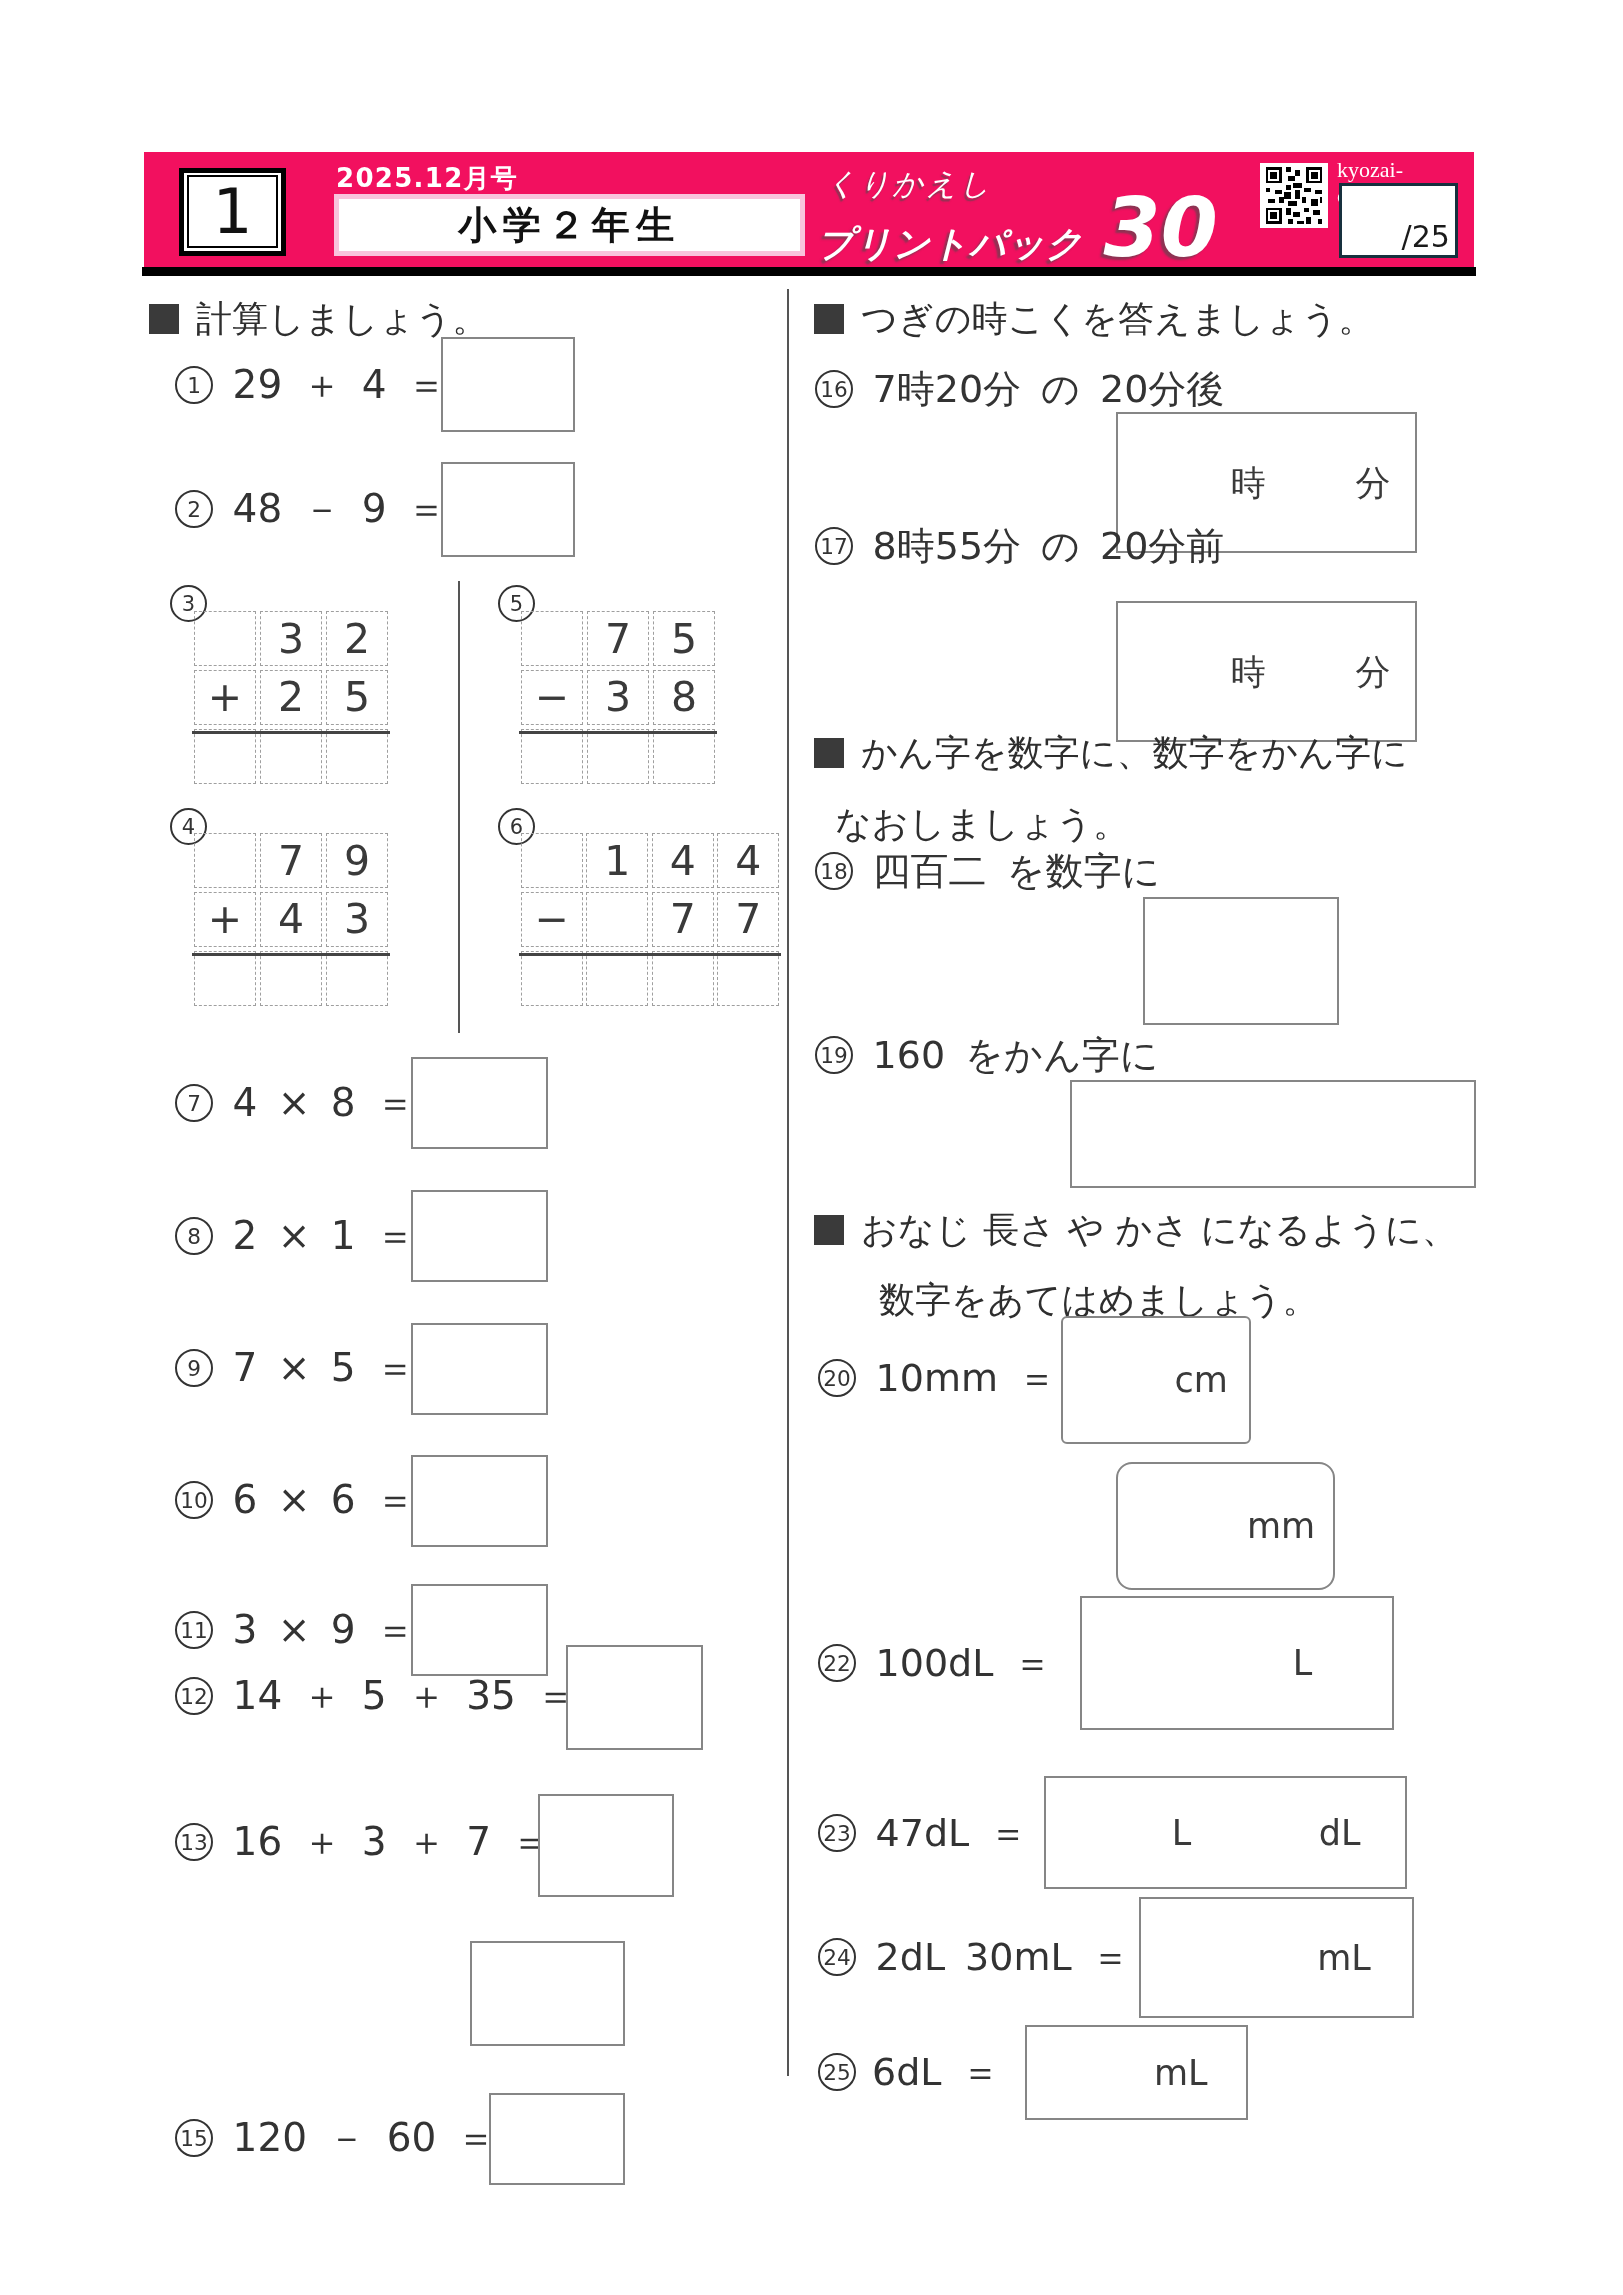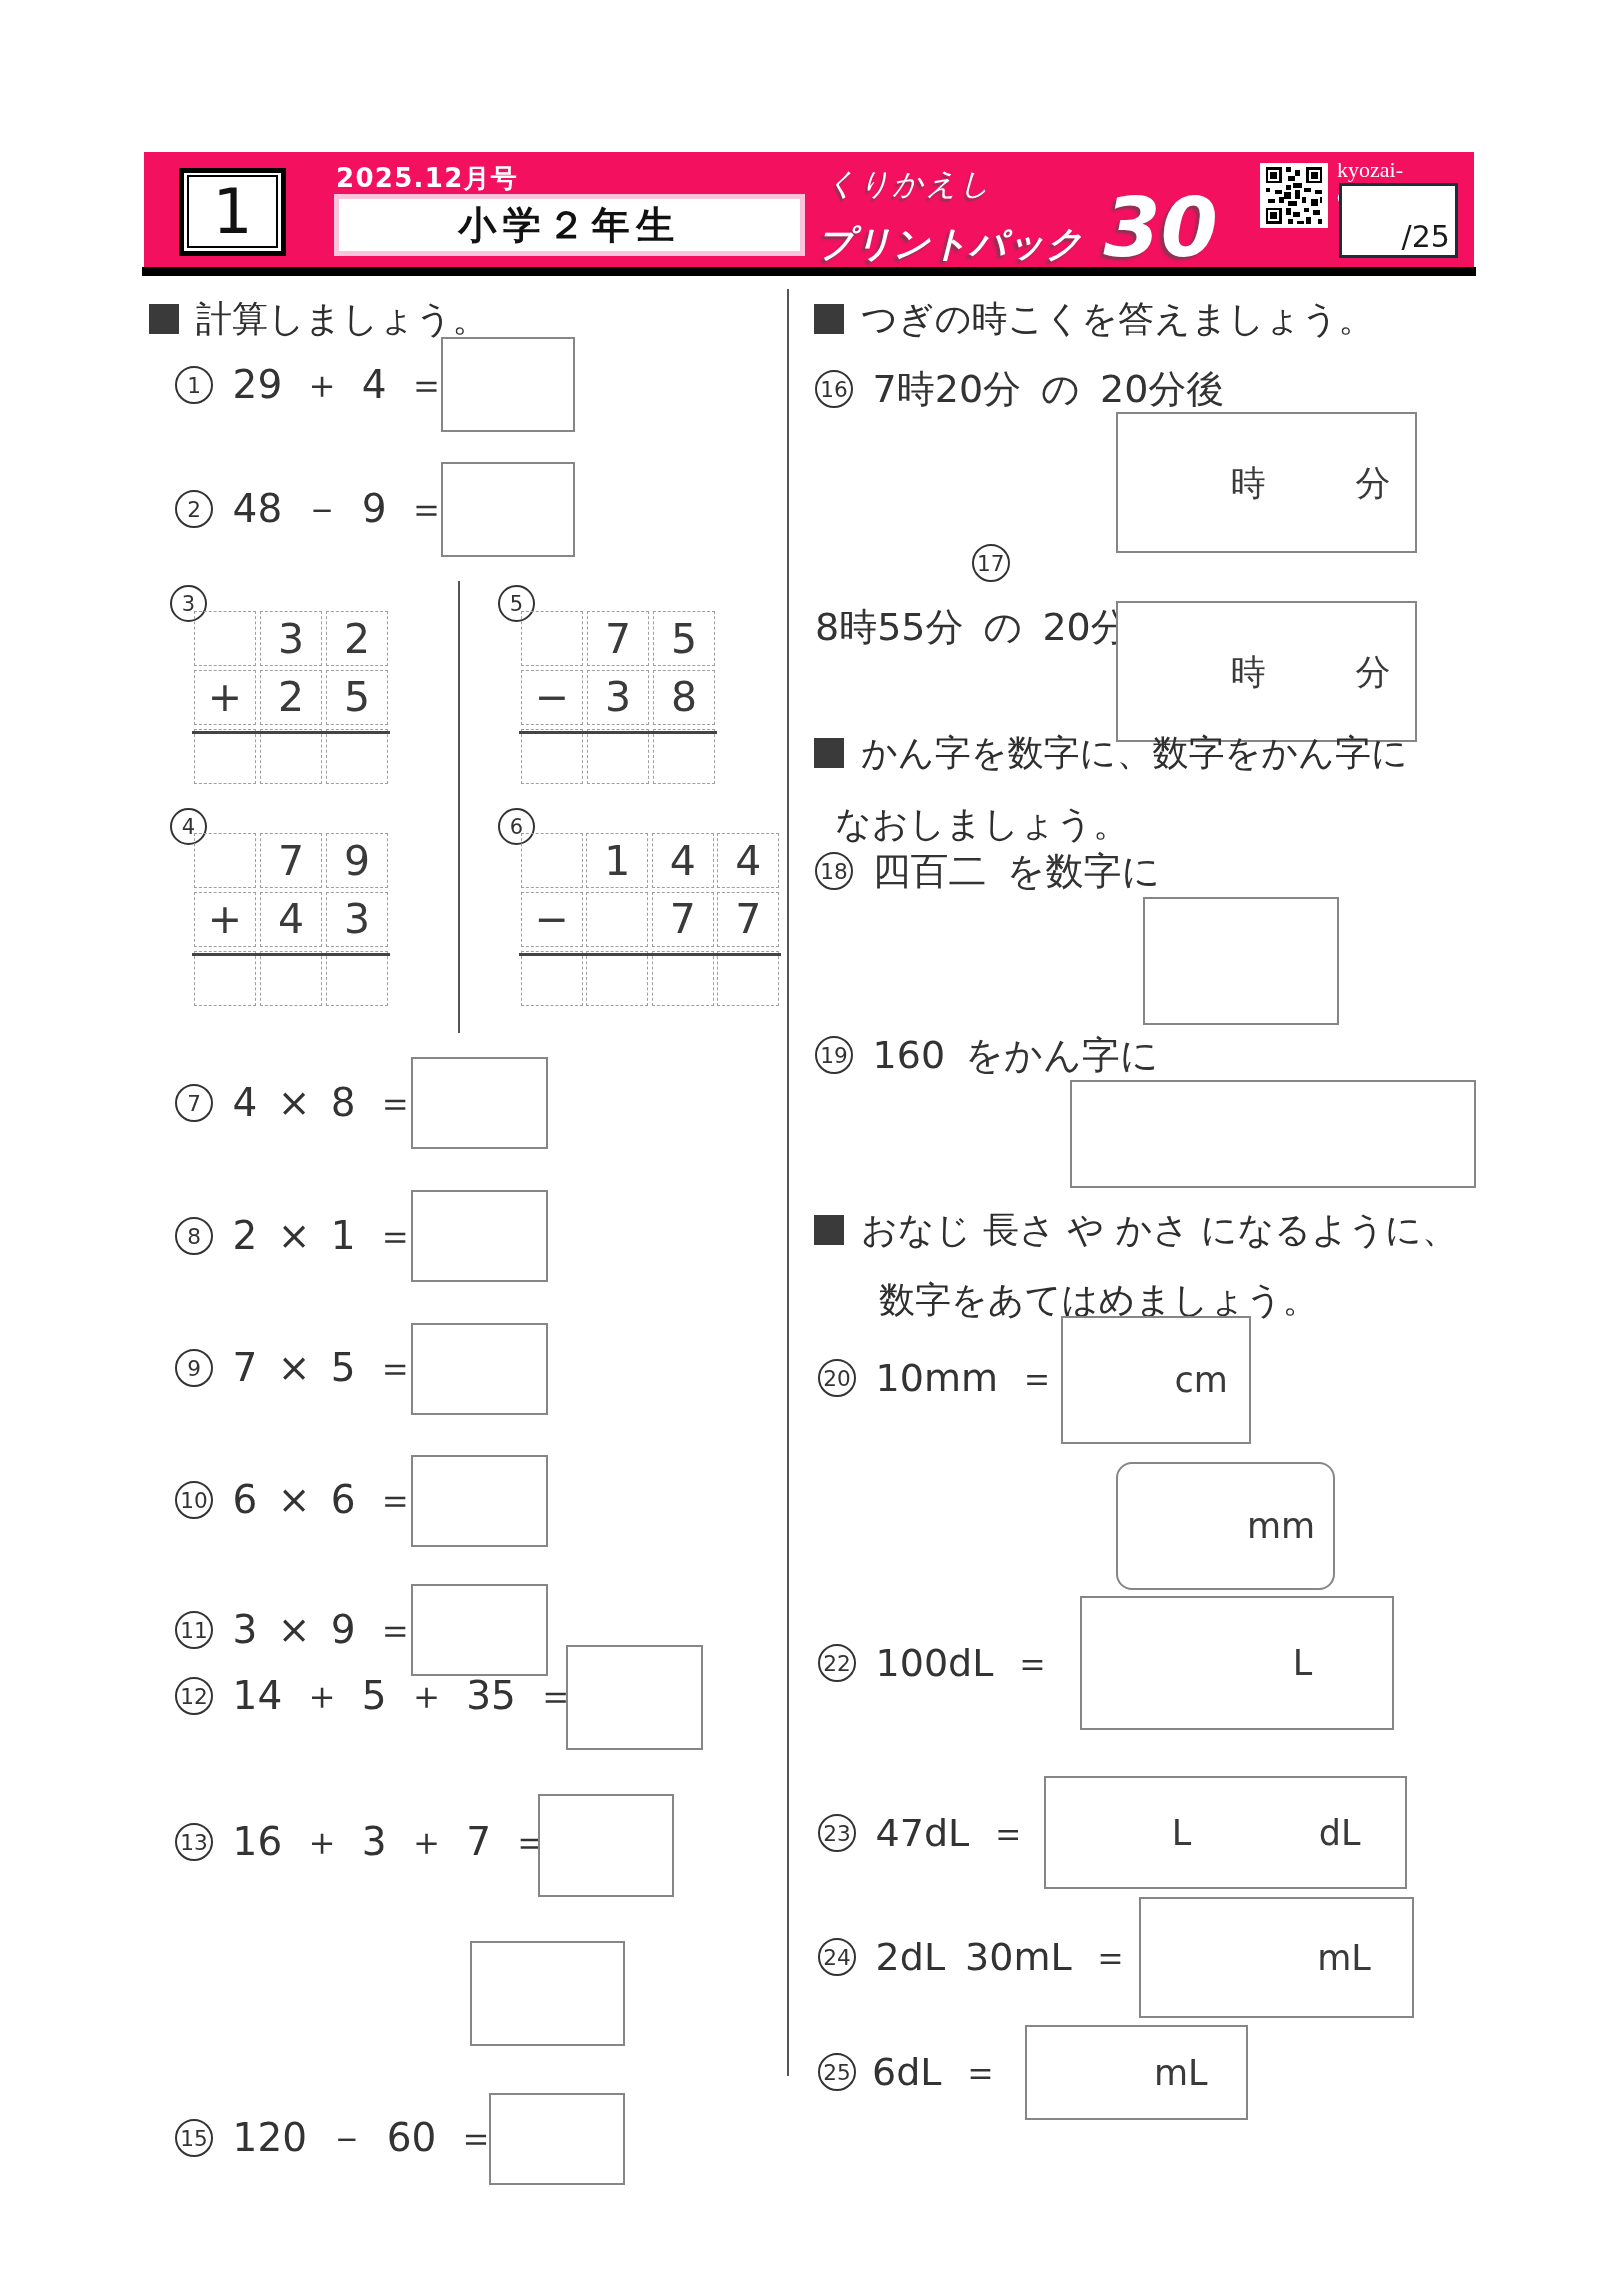--- a/index.html
+++ b/index.html
@@ -264,21 +264,21 @@
 
   <div class="row" style="left:815px;top:363px;font-size:38px;">
     <span class="circ">16</span>
     <span>7時20分 の 20分後</span>
   </div>
   <div class="ansbox" style="left:1116px;top:412px;width:301px;height:141px;">
     <span class="blabel" style="left:38%;">時</span>
     <span class="blabel" style="left:80%;">分</span>
   </div>
 
-  <div class="row" style="left:815px;top:544px;font-size:38px;flex-direction:column;">
+  <div class="row" style="left:815px;top:520px;font-size:38px;">
     <span class="circ">17</span>
     <span>8時55分 の 20分前</span>
   </div>
   <div class="ansbox" style="left:1116px;top:601px;width:301px;height:141px;">
     <span class="blabel" style="left:38%;">時</span>
     <span class="blabel" style="left:80%;">分</span>
   </div>
 
   <div class="sechead" style="left:814px;top:730px;">
     <span class="sqicon"></span>
@@ -301,21 +301,21 @@
   <div class="sechead" style="left:814px;top:1207px;">
     <span class="sqicon"></span>
     <span>おなじ 長さ や かさ になるように、</span>
   </div>
   <div class="sechead2" style="left:879px;top:1277px;">数字をあてはめましょう。</div>
 
   <div class="row" style="left:818px;top:1352px;font-size:38px;">
     <span class="circ">20</span>
     <span>10mm ＝</span>
   </div>
-  <div class="ansbox" style="left:1061px;top:1316px;width:190px;height:128px;">
+  <div class="ansbox" style="left:1061px;top:1316px;width:190px;height:128px;border-radius:6px;">
     <span class="blabel" style="left:60%;">cm</span>
   </div>
 
   <div class="ansbox" style="left:1116px;top:1462px;width:219px;height:128px;border-radius:16px;">
     <span class="blabel" style="left:60%;">mm</span>
   </div>
 
   <div class="row" style="left:818px;top:1637px;font-size:38px;">
     <span class="circ">22</span>
     <span>100dL ＝</span>

